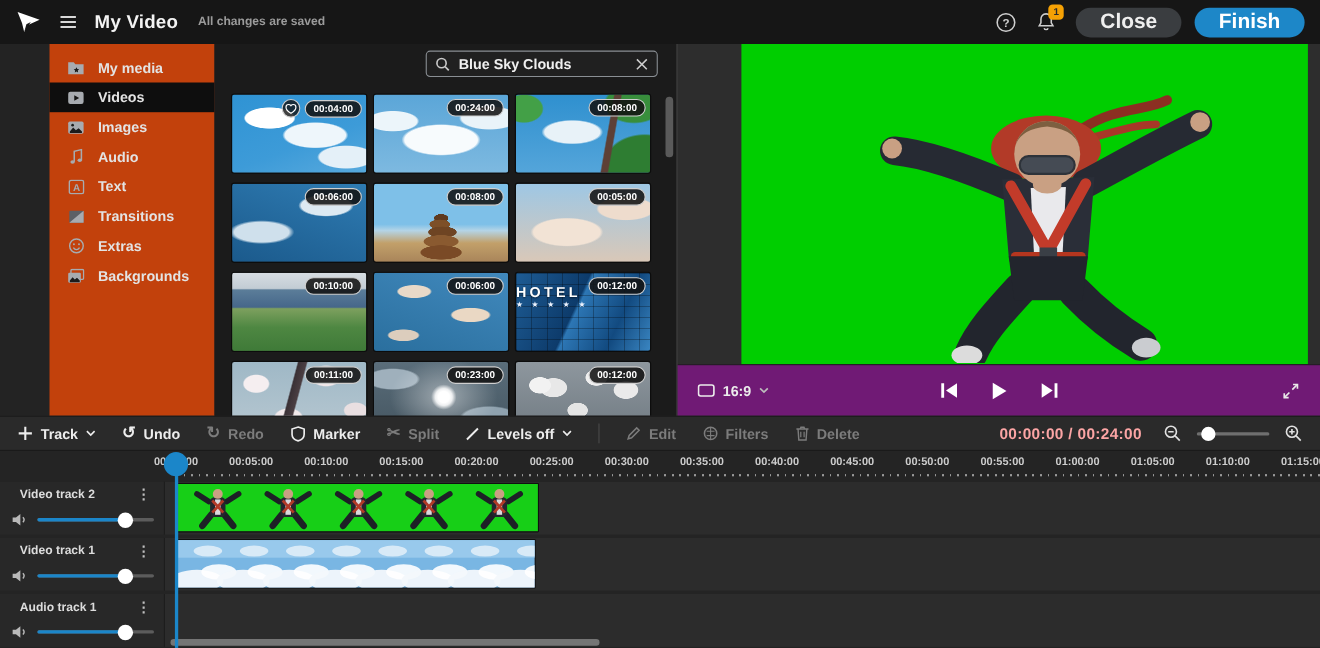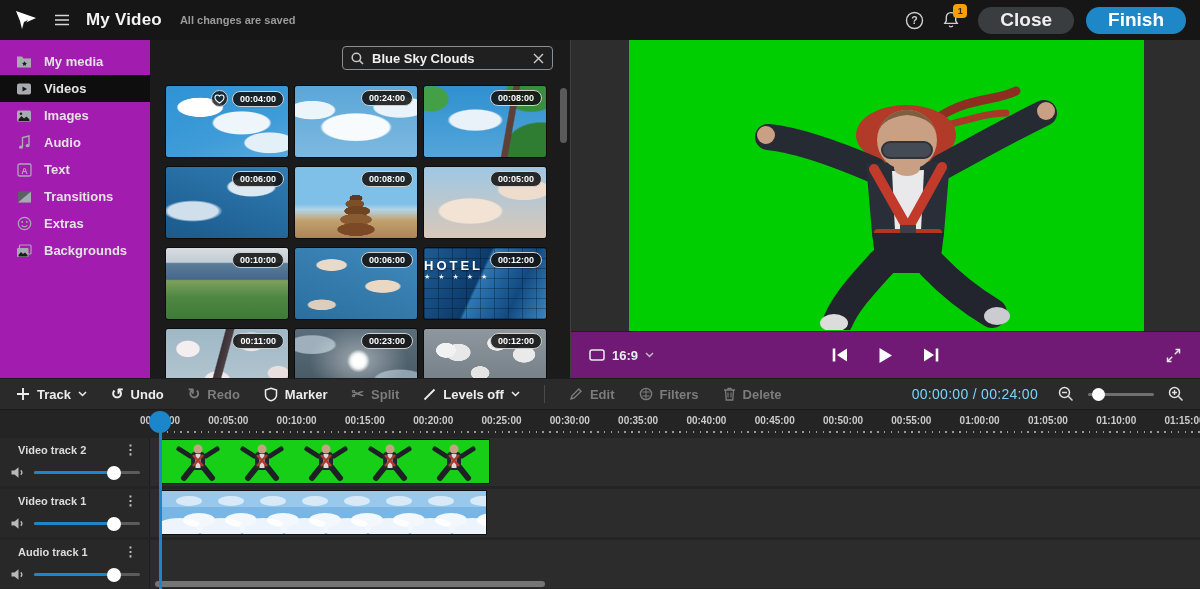--- a/index.html
+++ b/index.html
@@ -22,21 +22,21 @@
          align-items:center;justify-content:center;padding:0 3px;}
   .btn-close,.btn-finish{border:none;height:27px;padding:0 22px;border-radius:14px;font-size:19px;
          font-weight:700;font-family:"Liberation Sans",sans-serif;cursor:pointer;}
   .btn-close{background:#3a3d40;color:#efefef;}
   .btn-finish{background:#1d87c8;color:#fff;margin-left:-6px;}
 
   
   .main{position:absolute;top:40px;left:0;width:1200px;height:338px;display:flex;}
 
   
-  .sidebar{width:150px;background:#a21caf;padding-top:8px;flex:none;}
+  .sidebar{width:150px;background:#c2410c;padding-top:8px;flex:none;margin-left:45px;}
   .side-item{display:flex;align-items:center;gap:12px;height:27px;padding-left:16px;cursor:pointer;}
   .side-item.selected{background:#0e0e0e;}
   .side-item .s-icon{width:16px;display:flex;justify-content:center;}
   .side-item .s-label{font-size:13px;font-weight:600;color:#e3e3e3;}
 
   
   .media{width:420px;background:#1b1b1b;position:relative;flex:none;overflow:hidden;}
   .search{position:absolute;top:6px;left:192px;width:211px;height:24px;border:1px solid #8a8f94;
           border-radius:4px;background:#202020;display:flex;align-items:center;padding:0 8px;gap:6px;}
   .search input{flex:1;background:transparent;border:none;outline:none;color:#f0f0f0;
@@ -133,21 +133,21 @@
   
   .toolbar{position:absolute;top:378px;left:0;width:1200px;height:32px;background:#2a2a2a;
            border-top:1px solid #1c1c1c;border-bottom:1px solid #1a1a1a;display:flex;align-items:center;
            padding:0 16px;z-index:20;}
   .tb-buttons{display:flex;align-items:center;gap:24px;}
   .tb-btn{display:flex;align-items:center;gap:7px;font-size:13px;font-weight:700;color:#ededed;cursor:pointer;}
   .tb-btn.disabled{color:#7c7c7c;cursor:default;}
   .tb-btn .glyph{font-size:15px;line-height:14px;}
   .tb-div{width:1px;height:18px;background:#4a4a4a;}
   .tb-right2{margin-left:auto;display:flex;align-items:center;gap:14px;}
-  .time{font-size:14px;font-weight:400;color:#7dd3fc;letter-spacing:.3px;margin-right:6px;}
+  .time{font-size:14px;font-weight:700;color:#fca5a5;letter-spacing:.3px;margin-right:6px;}
   .zslider{position:relative;width:66px;height:3px;background:#6f6f6f;border-radius:2px;cursor:pointer;}
   .zknob{position:absolute;left:4px;top:-5px;width:13px;height:13px;border-radius:50%;background:#fff;}
 
   
   .timeline{position:absolute;top:410px;left:0;width:1200px;height:179px;background:#242424;}
   .ruler{position:absolute;top:0;left:0;right:0;height:28px;}
   .r-label{position:absolute;top:5px;transform:translateX(-50%);font-size:10px;font-weight:700;color:#cccccc;white-space:nowrap;}
   .ticks{position:absolute;left:160px;right:0;top:21px;height:2px;
          background:repeating-linear-gradient(90deg,#9a9a9a 0 1.5px,rgba(0,0,0,0) 1.5px 6.83px);}
   .rows{position:absolute;top:28px;left:0;right:0;display:flex;flex-direction:column;gap:3px;}

